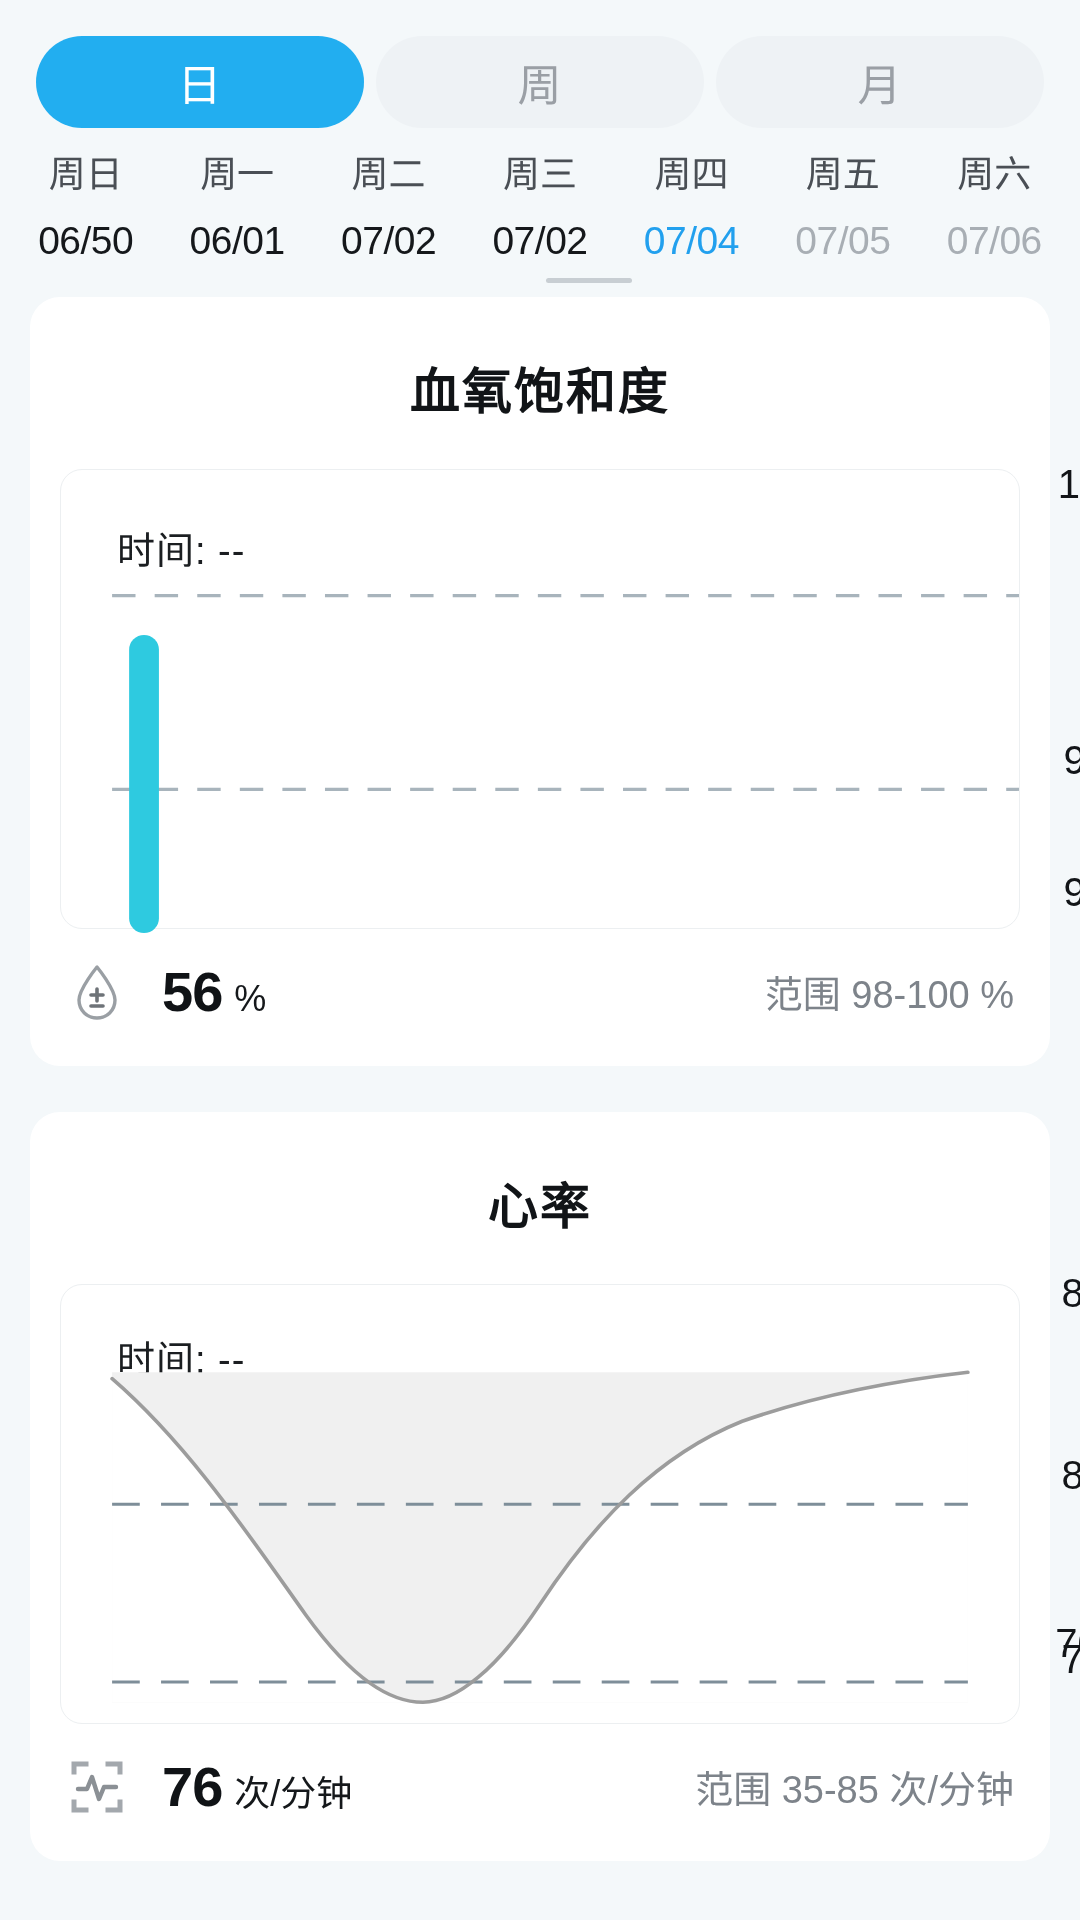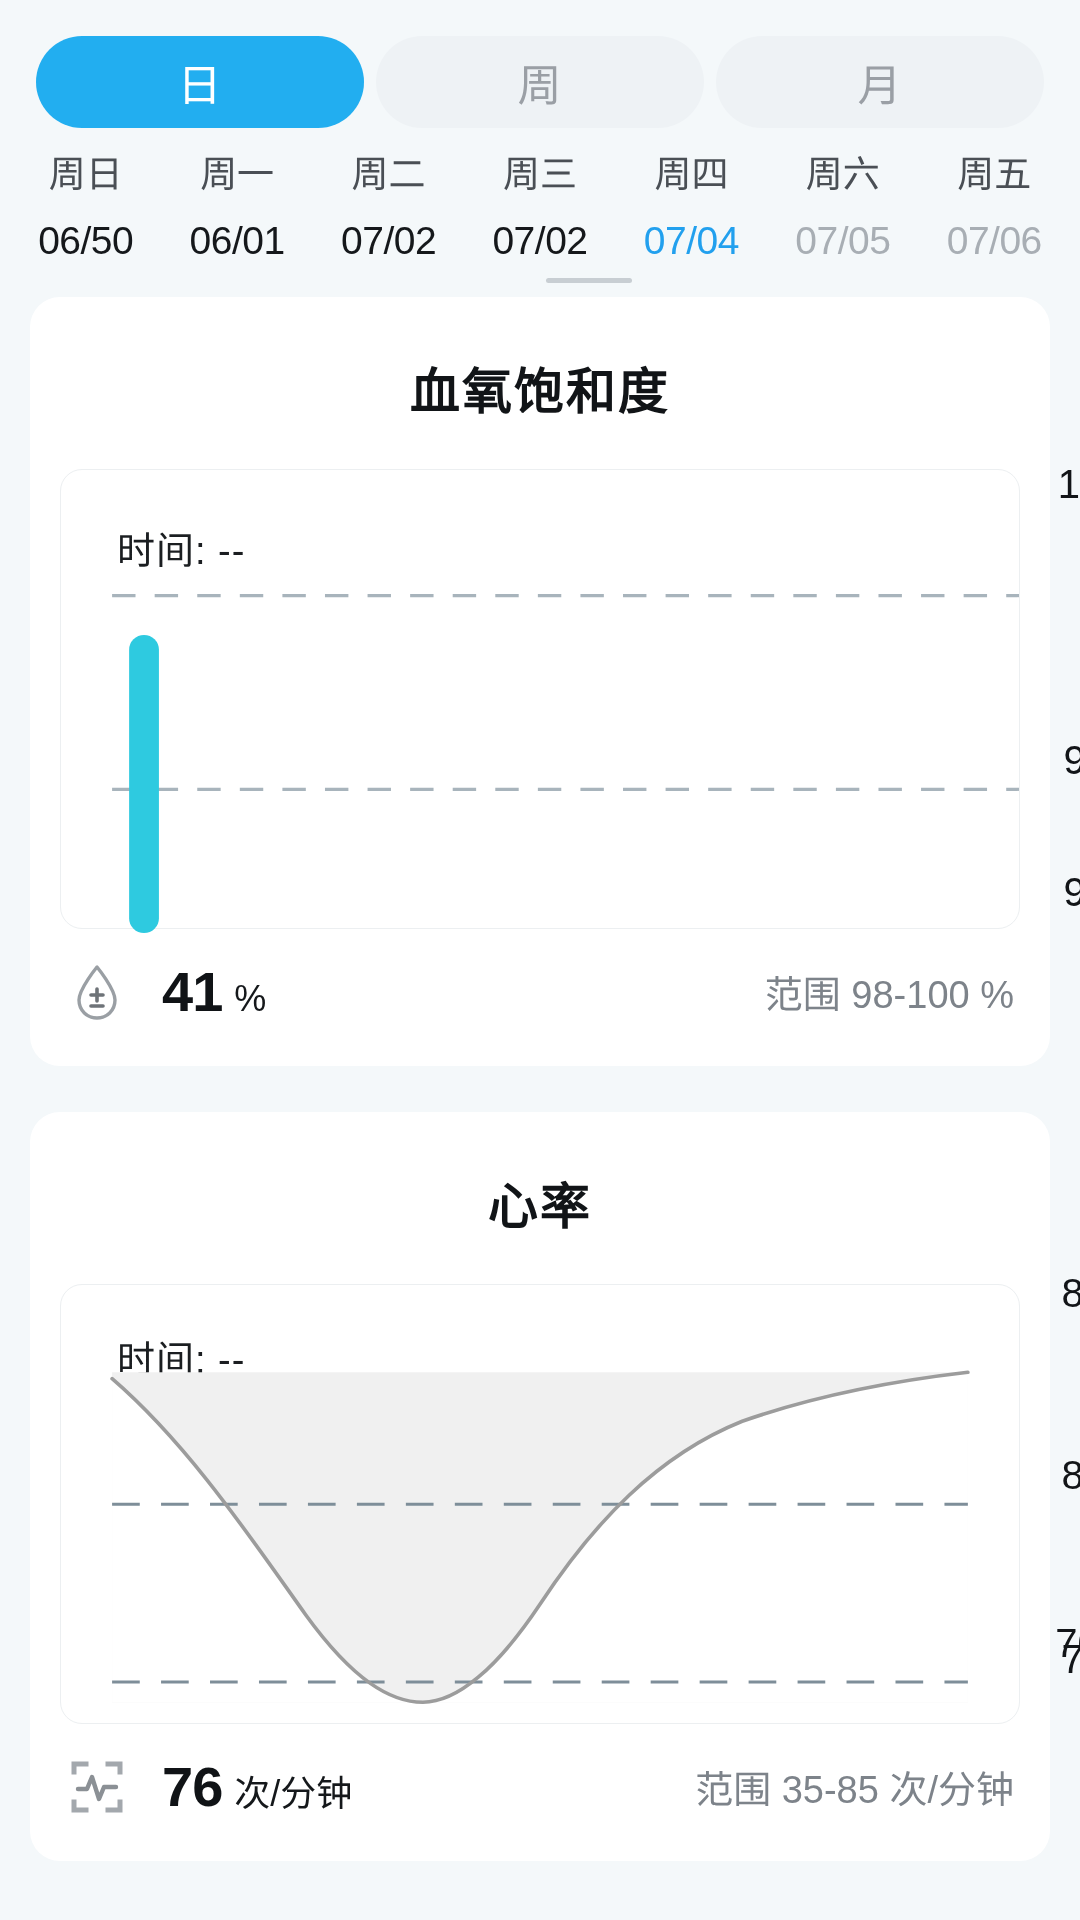--- a/index.html
+++ b/index.html
@@ -204,24 +204,24 @@
     <div class="day-cell">
       <div class="dow">周二</div>
     </div>
     <div class="day-cell">
       <div class="dow">周三</div>
     </div>
     <div class="day-cell">
       <div class="dow">周四</div>
     </div>
     <div class="day-cell">
+      <div class="dow">周五</div>
+    </div>
+    <div class="day-cell">
       <div class="dow">周六</div>
-    </div>
-    <div class="day-cell">
-      <div class="dow">周五</div>
     </div>
   </div>
   <div class="day-row">
     <div class="day-cell">
       <div class="dnum">06/50</div>
     </div>
     <div class="day-cell">
       <div class="dnum">06/01</div>
     </div>
     <div class="day-cell">
@@ -268,21 +268,21 @@
 
   <div class="summary">
     <div class="sum-icon">
       <svg width="62" height="62" viewBox="0 0 62 62">
         <path d="M31 6 C31 6 13 28 13 39 C13 49.5 21.2 57 31 57 C40.8 57 49 49.5 49 39 C49 28 31 6 31 6 Z" fill="none" stroke="#9A9FA4" stroke-width="3.4" stroke-linejoin="round"></path>
         <path d="M31 28 L31 40 M25 34 L37 34" stroke="#6E7378" stroke-width="3.6" stroke-linecap="round"></path>
         <path d="M25 45 L37 45" stroke="#6E7378" stroke-width="3.6" stroke-linecap="round"></path>
       </svg>
     </div>
     <div class="sum-main">
-      <span class="sum-value">41</span>
+      <span class="sum-value">56</span>
       <span class="sum-unit">%</span>
     </div>
     <div class="sum-range">范围 98-100 %</div>
   </div>
 </div>
 
 <div class="card">
   <div class="card-title">心率</div>
 
   <div class="chart-box hr">

